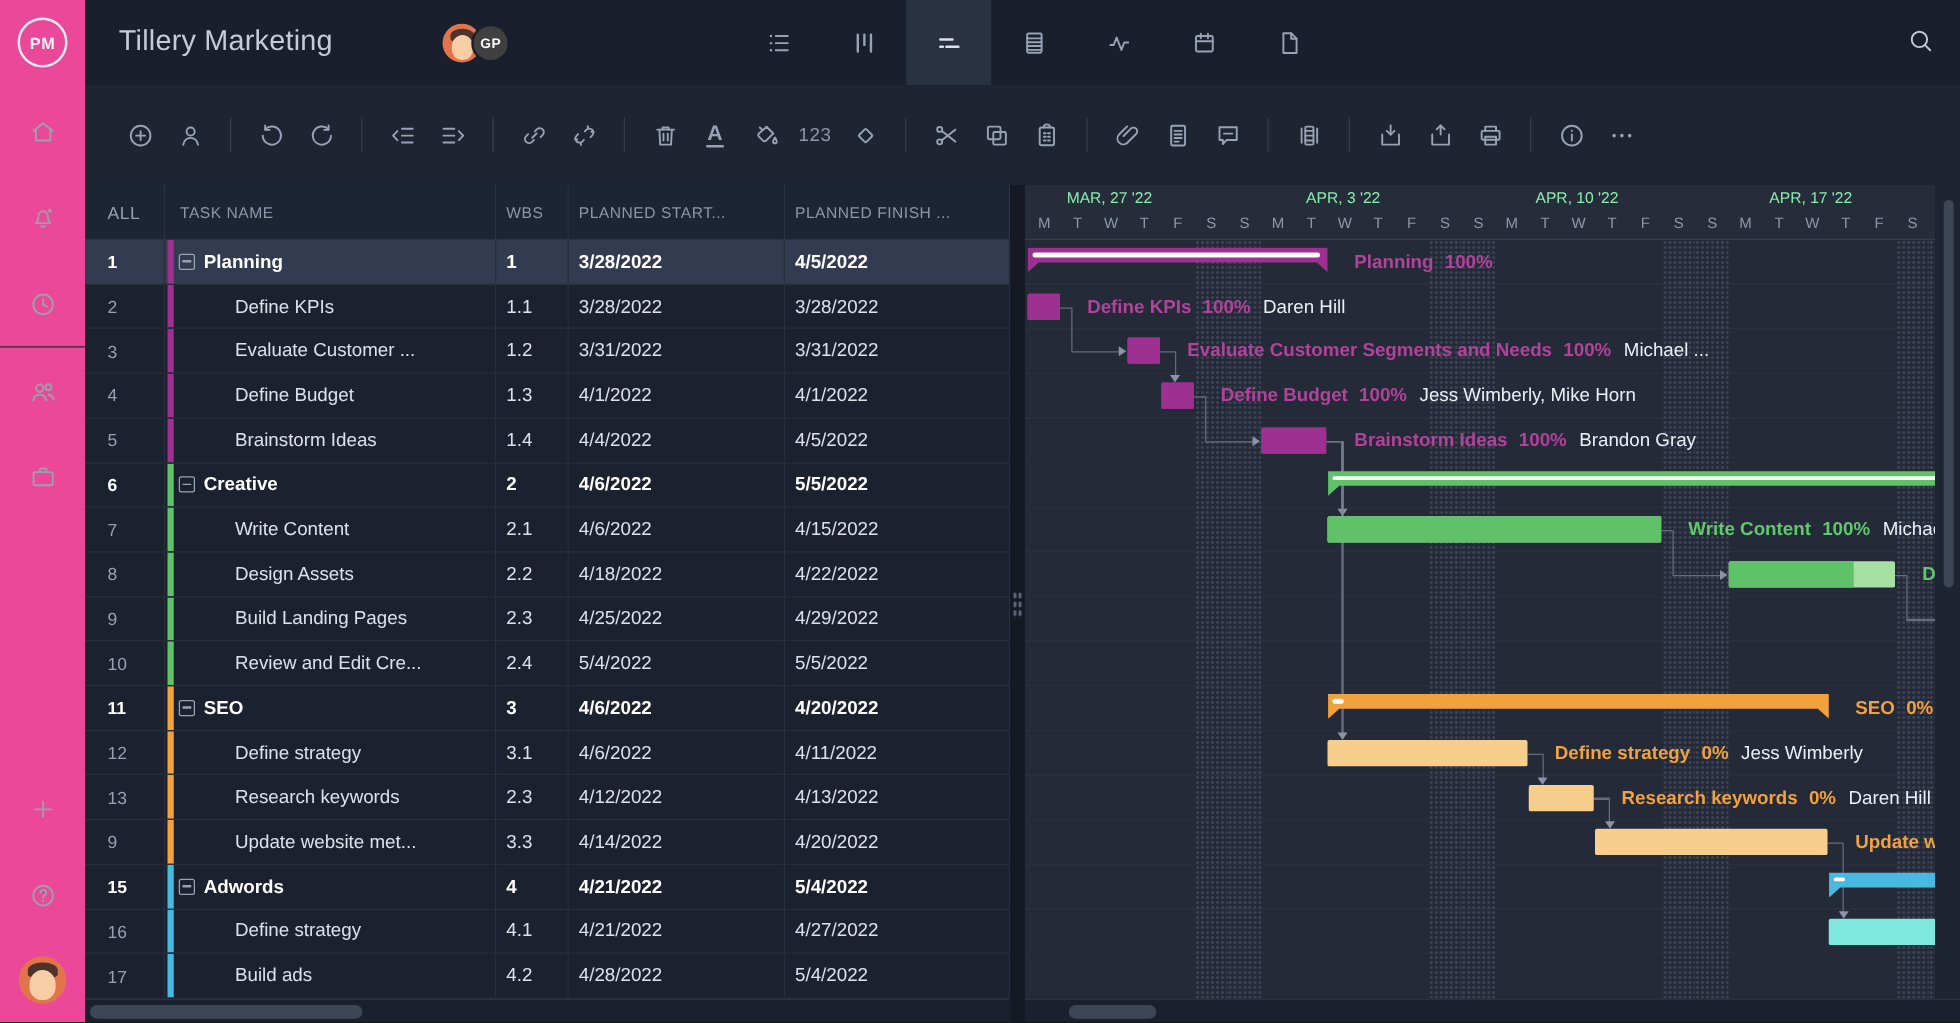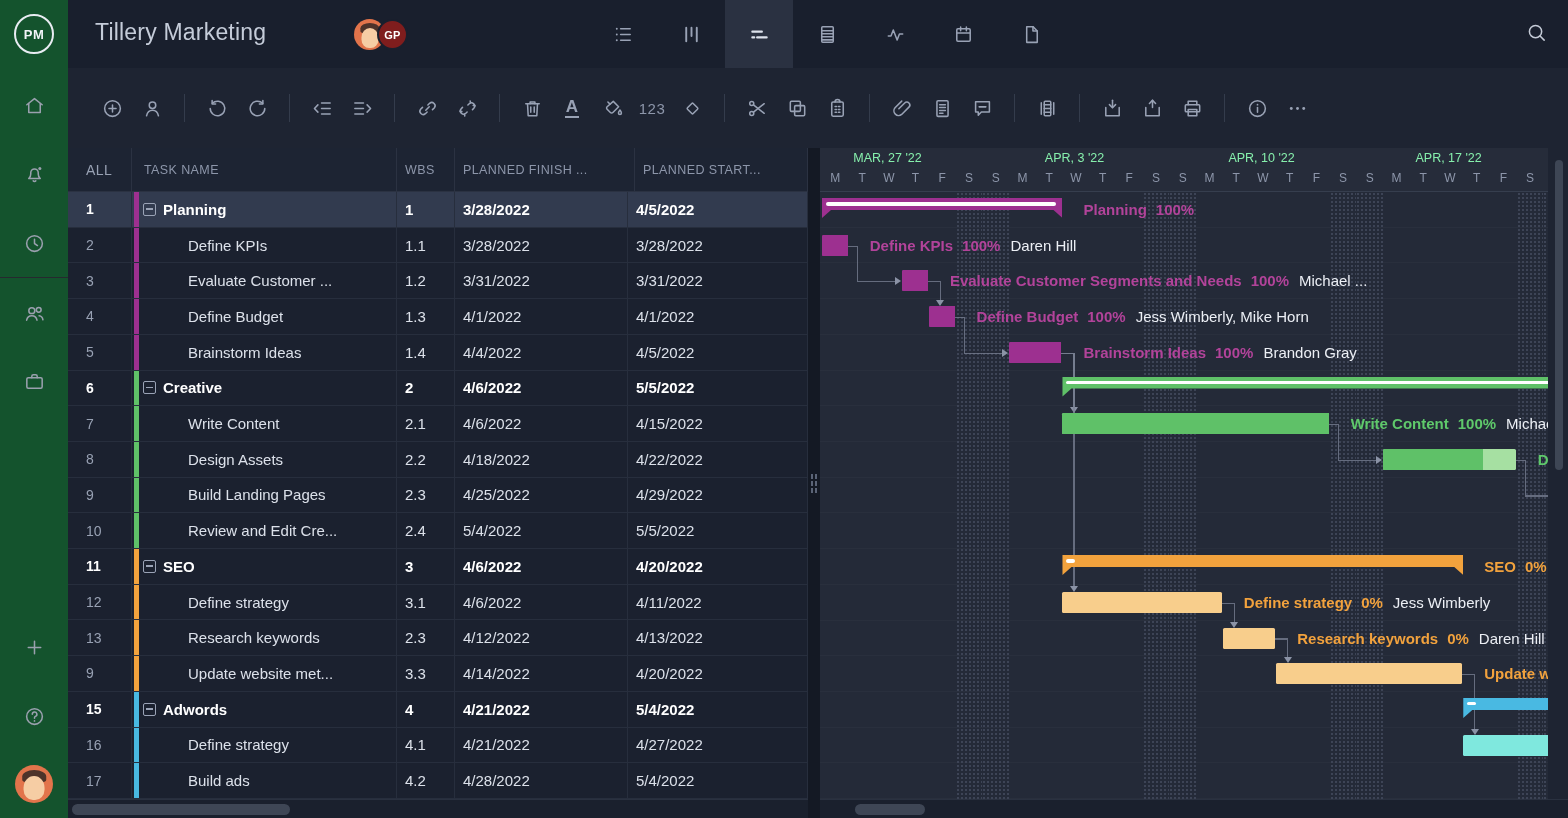--- a/index.html
+++ b/index.html
@@ -1,36 +1,36 @@
 <!DOCTYPE html>
 <html><head>
 <meta charset="utf-8">
 <style>
   html,body{margin:0;padding:0;background:#0a0b0e;}
   *{box-sizing:border-box;font-family:"Liberation Sans",sans-serif;}
   #app{position:relative;width:1568px;height:818px;overflow:hidden;background:#1b212f;color:#dfe4ee;}
 
   
-  #sidebar{position:absolute;left:0;top:0;width:68px;height:818px;background:#14532d;z-index:30;}
+  #sidebar{position:absolute;left:0;top:0;width:68px;height:818px;background:#ec4899;z-index:30;}
   .side-logo{position:absolute;left:14px;top:14px;width:40px;height:40px;border:2px solid #e8ecf2;border-radius:50%;
     display:flex;align-items:center;justify-content:center;font-size:13px;font-weight:bold;color:#f2f4f8;letter-spacing:.5px;}
   .side-ic{position:absolute;left:0;width:68px;height:44px;display:flex;align-items:center;justify-content:center;color:#9aa0ae;cursor:pointer;}
   .side-div{position:absolute;left:0;top:277px;width:68px;height:1px;background:#26292f;}
   .side-avatar{position:absolute;left:15px;top:765px;width:38px;height:38px;border-radius:50%;background:#e2744b;overflow:hidden;}
   .face{position:absolute;left:50%;transform:translateX(-50%);}
   .face-skin{top:30%;width:55%;height:62%;background:#f6cda4;border-radius:50% 50% 45% 45%;}
   .face-hair{top:12%;width:62%;height:34%;background:#4e332a;border-radius:50% 50% 20% 20%;}
 
   
   #topbar{position:absolute;left:68px;top:0;width:1500px;height:68px;background:#191f2d;z-index:20;}
   .tb-title{position:absolute;left:27px;top:19px;font-size:23px;color:#c5ccd9;font-weight:400;letter-spacing:.2px;}
   .avatars{position:absolute;left:286px;top:19px;display:flex;}
   .avatar{width:31px;height:31px;border-radius:50%;position:relative;overflow:hidden;}
   .avatar.photo{background:#e2744b;z-index:1;}
-  .avatar.gp{background:#7f1d1d;margin-left:-8px;z-index:2;border:2px solid #191f2d;display:flex;align-items:center;justify-content:center;
+  .avatar.gp{background:#404040;margin-left:-8px;z-index:2;border:2px solid #191f2d;display:flex;align-items:center;justify-content:center;
     font-size:11px;font-weight:bold;color:#fff;letter-spacing:.3px;}
   .view-tabs{position:absolute;left:521px;top:0;display:flex;height:68px;}
   .vtab{width:68px;height:68px;display:flex;align-items:center;justify-content:center;color:#99a2b5;cursor:pointer;}
   .vtab.active{background:#2a3141;color:#dde2ec;}
   .tb-search{position:absolute;right:20px;top:21px;color:#c4cad6;cursor:pointer;}
 
   
   #toolbar{position:absolute;left:68px;top:68px;width:1500px;height:80px;background:#1e2432;display:flex;align-items:center;padding-left:24px;z-index:15;}
   .tool{width:40px;height:40px;display:flex;align-items:center;justify-content:center;color:#99a2b5;cursor:pointer;flex:none;}
   .tsep{width:1px;height:28px;background:#343c4c;margin:0 12px;flex:none;}
@@ -375,22 +375,22 @@
           <circle cx="18.5" cy="12" r="1.5" fill="currentColor" stroke="none"></circle>
         </svg>
       </div>
   </div>
 
   <div id="table-pane">
     <div class="t-header">
       <div class="th c-num">ALL</div>
       <div class="th c-task">TASK NAME</div>
       <div class="th c-wbs">WBS</div>
+      <div class="th c-d1">PLANNED START...</div>
       <div class="th c-d2">PLANNED FINISH ...</div>
-      <div class="th c-d1">PLANNED START...</div>
     </div>
     <div class="t-body" id="task-rows">
         <div class="trow summary sel">
           <div class="tc c-num">1</div>
           <div class="tc c-task">
             <span class="strip" style="background:#9D3090"></span>
             <span class="caret"></span>
             <span class="tname ">Planning</span>
           </div>
           <div class="tc c-wbs">1</div>

